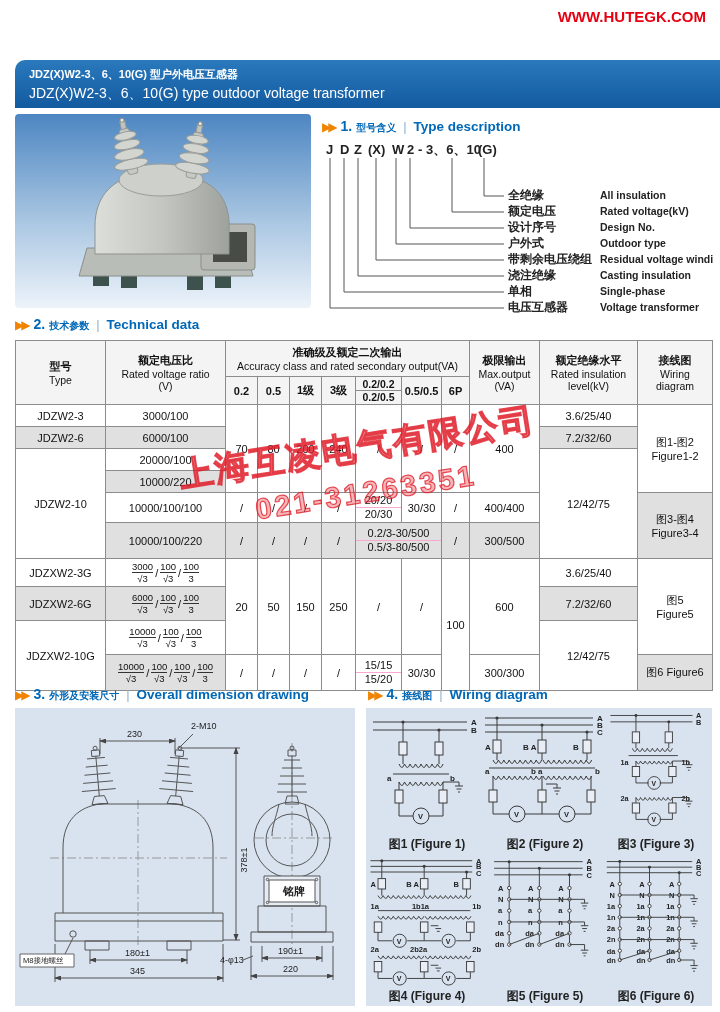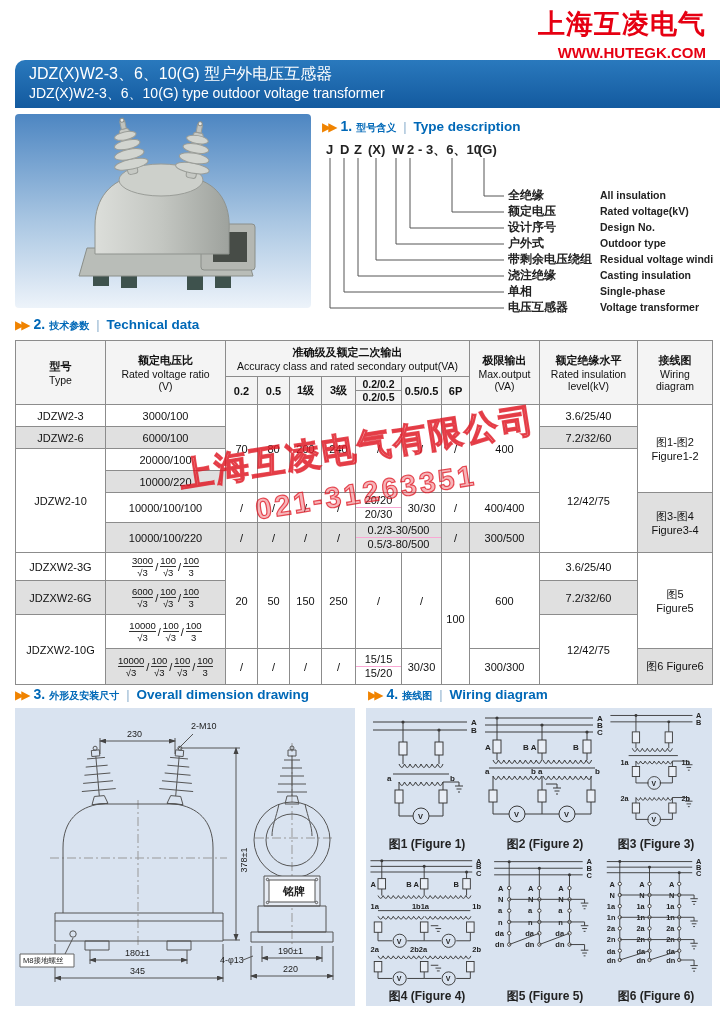--- a/index.html
+++ b/index.html
@@ -8,21 +8,21 @@
 
   
   #logo{position:absolute;top:6px;right:14px;text-align:right;}
   #logo .brand{font-size:27px;font-weight:bold;color:#e60012;letter-spacing:1px;}
   #logo .site{font-size:15px;font-weight:bold;color:#e60012;margin-top:2px;}
 
   
   #titlebar{position:absolute;left:15px;right:0;top:60px;height:48px;
     background:linear-gradient(#2a79bd,#135a9f);border-radius:10px 0 0 0;
     color:#fff;padding:4px 0 0 14px;box-sizing:border-box;}
-  #titlebar .t1{font-size:16px;font-weight:normal;line-height:20px;}
+  #titlebar .t1{font-size:11px;font-weight:bold;line-height:20px;}
   #titlebar .t2{font-size:14px;line-height:19px;}
 
   
   .sec-head{position:absolute;display:flex;align-items:baseline;white-space:nowrap;}
   .sec-head .arr{color:#f08300;font-size:12px;letter-spacing:-3px;margin-right:6px;}
   .sec-head .no{color:#0068b7;font-weight:bold;font-size:14px;margin-right:4px;}
   .sec-head .zh{color:#0068b7;font-weight:bold;font-size:10px;}
   .sec-head .dv{color:#8fb2cf;margin:0 7px;font-size:13px;}
   .sec-head .en{color:#0068b7;font-weight:bold;font-size:13.5px;}
 
@@ -83,21 +83,20 @@
   .wd circle.term{stroke:#3a3a3a;stroke-width:1;fill:#fff;}
   .wd text{fill:#222;font-size:8px;font-weight:bold;}
   .wd text.vm{font-size:7.5px;}
 </style>
 </head>
 <body>
 
 <div id="page">
 
   <div id="logo">
-    <div class="brand">上海互凌电气</div>
     <div class="site">WWW.HUTEGK.COM</div>
   </div>
 
   <div id="titlebar">
     <div class="t1">JDZ(X)W2-3、6、10(G) 型户外电压互感器</div>
     <div class="t2">JDZ(X)W2-3、6、10(G) type outdoor voltage transformer</div>
   </div>
 
   <svg id="photo" viewBox="0 0 296 194">
     <defs>
@@ -303,21 +302,21 @@
             <div>20/30</div>
           </td>
         <td>30/30</td>
         <td>/</td>
         <td>400/400</td>
         <td rowspan="2" class="shade">
             <div>图3-图4</div>
             <div>Figure3-4</div>
           </td>
       </tr>
-      <tr style="height:30px;">
+      <tr style="height:36px;">
         <td class="shade">10000/100/220</td>
         <td class="shade">/</td>
         <td class="shade">/</td>
         <td class="shade">/</td>
         <td class="shade">/</td>
         <td colspan="2" class="stack shade">
             <div>0.2/3-30/500</div>
             <div>0.5/3-80/500</div>
           </td>
         <td class="shade">/</td>

